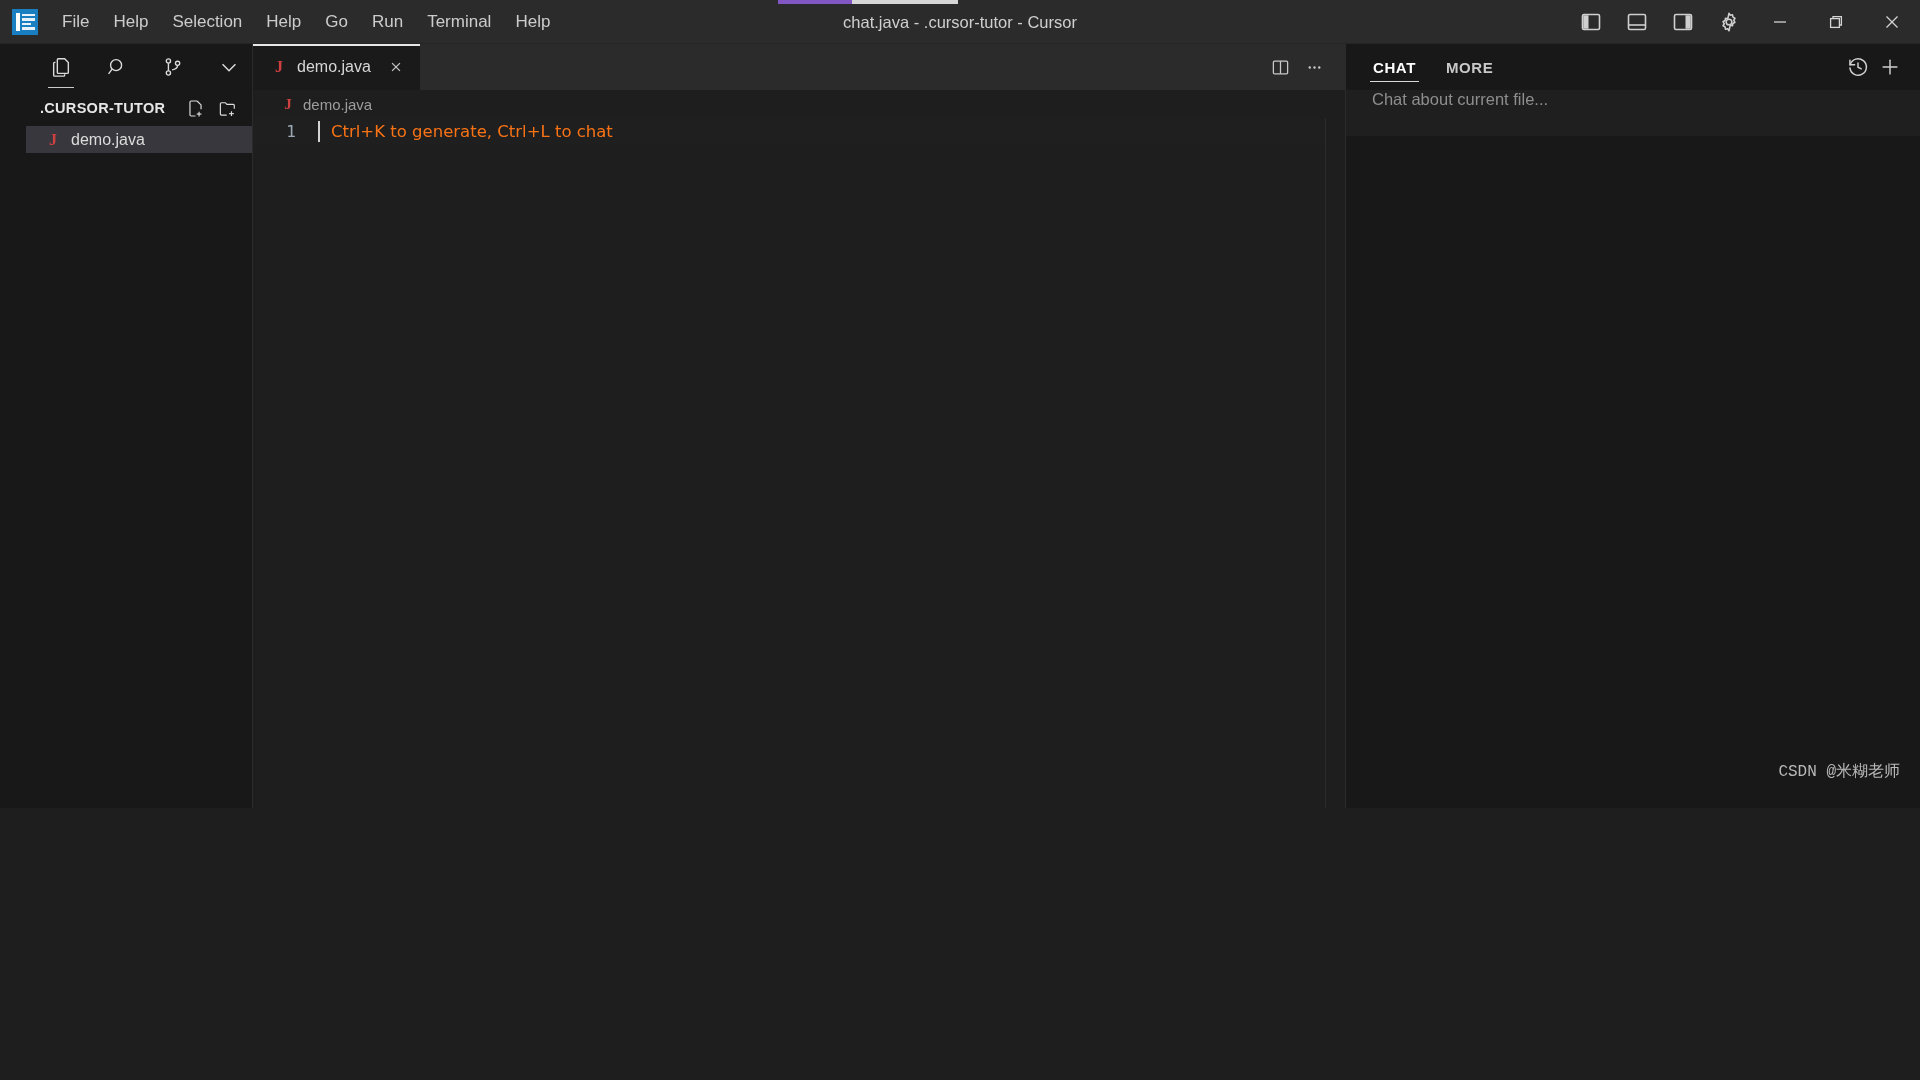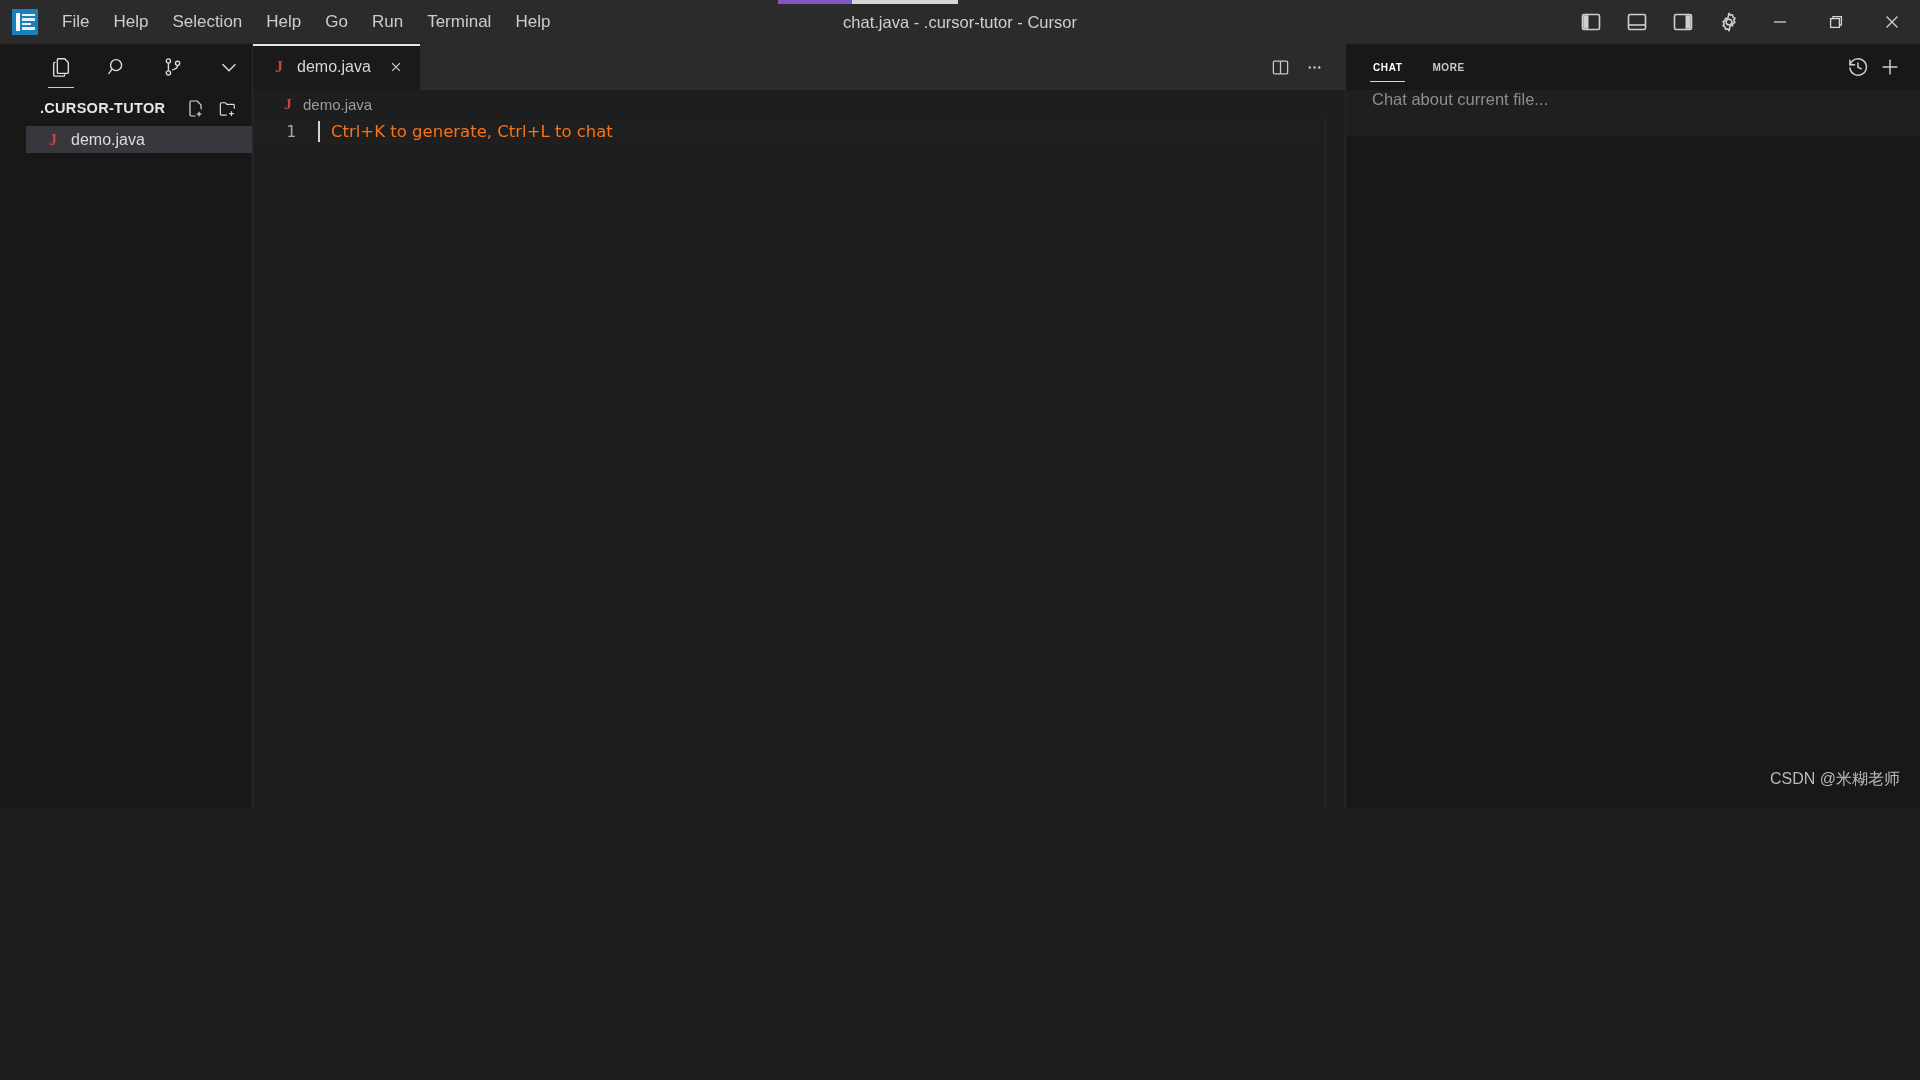--- a/index.html
+++ b/index.html
@@ -201,21 +201,21 @@
     display: flex; flex-direction: column;
   }
   .chat-header {
     height: 46px; flex: 0 0 46px;
     display: flex; align-items: center;
     padding: 0 14px 0 24px;
     background: #181818;
   }
   .chat-tab {
     position: relative;
-    color: #c9c9c9; font-size: 10px; font-weight: bold;
+    color: #c9c9c9; font-size: 15px; font-weight: bold;
     letter-spacing: .6px;
     padding: 0 3px; margin-right: 24px;
     height: 100%; display: flex; align-items: center;
     cursor: default;
   }
   .chat-tab.active { color: #ffffff; }
   .chat-tab.active::after {
     content: ""; position: absolute; bottom: 8px; left: 0; right: 0;
     height: 1.5px; background: #d8d8d8;
   }
@@ -226,23 +226,23 @@
     height: 46px; flex: 0 0 46px;
     display: flex; align-items: flex-start;
     padding-left: 26px;
     background: #1f1f1f;
   }
   .chat-placeholder { color: #8e8e8e; font-size: 16.5px; }
   .chat-body { flex: 1 1 auto; background: #181818; }
 
   
   .watermark {
-    position: absolute; right: 20px; bottom: 18px;
+    position: absolute; right: 20px; bottom: 26px;
     color: #b9b9b9; font-size: 16px;
-    font-family: Liberation Sans, sans-serif;
+    font-family: Liberation Mono, monospace;
     pointer-events: none;
   }
 </style>
 </head>
 <body>
 
 <div id="app">
 
   <div class="titlebar">
     <div class="accent-strip">

